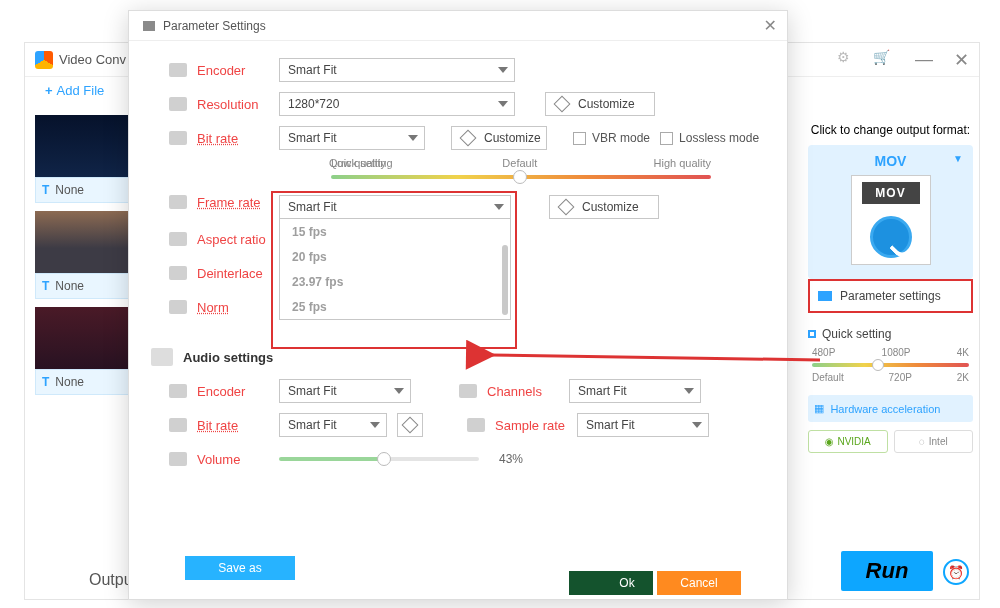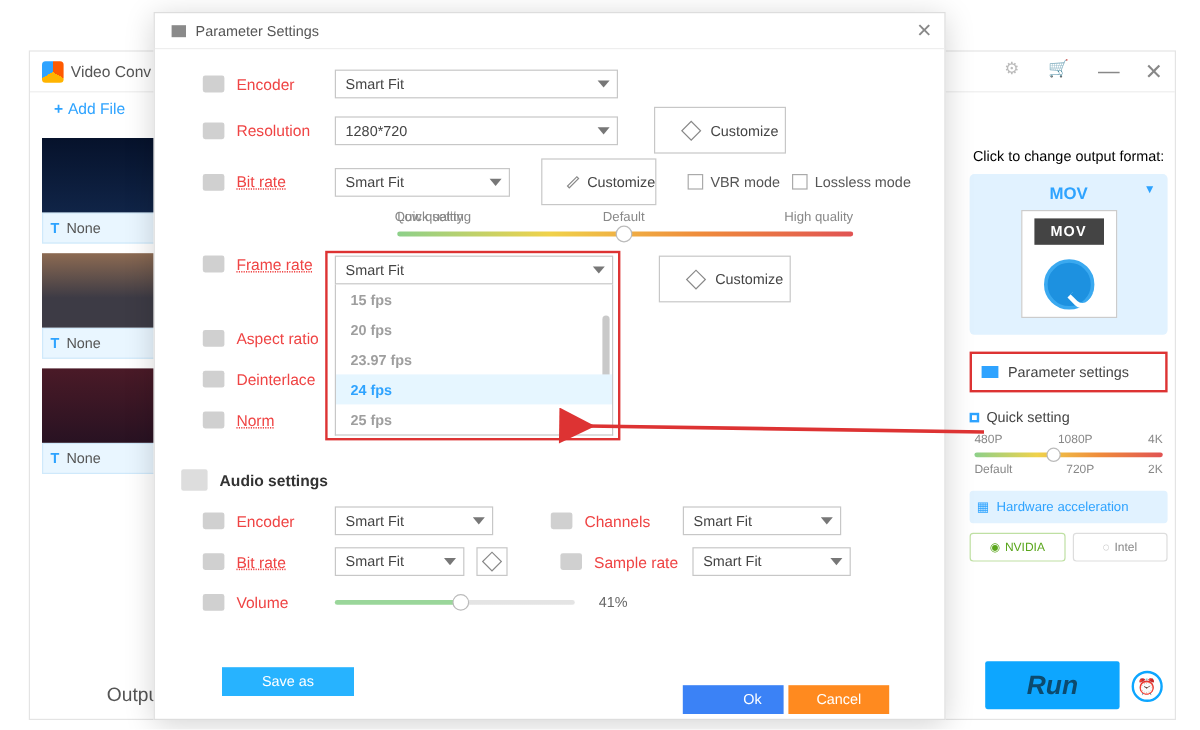--- a/index.html
+++ b/index.html
@@ -24,21 +24,21 @@
   .thumb.dusk  { background: linear-gradient(#8c6a52,#3d3b45 60%); }
   .thumb.neon  { background: linear-gradient(#4a1a27,#281222); }
   .thumb-label { height: 26px; background: #e9f6ff; border: 1px solid #cfe9fb; display: flex; align-items: center; padding-left: 6px; font-size: 12px; color: #555; gap: 6px; margin-bottom: 8px; }
   .t-icon { color: #2ea3ff; font-weight: bold; }
 
   .output-bar { position: absolute; left: 20px; bottom: 10px; font-size: 16px; color: #555; margin-left: 44px; }
 
   
   .right-panel { position: absolute; right: 6px; top: 80px; width: 165px; }
   .rp-title { text-align: center; font-size: 12px; color: #000000; margin-bottom: 8px; }
-  .rp-format-card { background: #e1f2ff; border-radius: 4px; padding: 8px 0 14px; text-align: center; margin-bottom: 14px; position: relative; }
+  .rp-format-card { background: #e1f2ff; border-radius: 4px; padding: 8px 0 14px; text-align: center; margin-bottom: 0; position: relative; }
   .rp-format-head { color: #2ea3ff; font-size: 14px; font-weight: bold; margin-bottom: 6px; }
   .rp-format-caret { position: absolute; right: 10px; top: 8px; color: #2ea3ff; font-size: 10px; }
   .rp-mov-box { width: 80px; height: 90px; background: #fff; margin: 0 auto; border: 1px solid #ccc; position: relative; }
   .rp-mov-tag { position: absolute; top: 6px; left: 10px; right: 10px; height: 22px; background: #444; color: #fff; font-size: 12px; font-weight: bold; display: flex; align-items: center; justify-content: center; letter-spacing: 1px; }
   .rp-mov-q { position: absolute; bottom: 6px; left: 50%; transform: translateX(-50%); width: 42px; height: 42px; border-radius: 50%; background: #1d91e0; border: 3px solid #3aa9f0; }
   .rp-mov-q::after { content:""; position:absolute; width:14px; height:14px; border:4px solid #fff; border-left:none; border-top:none; right:-2px; bottom:-2px; transform: rotate(45deg); border-radius: 0 0 10px 0; }
 
   .rp-param-btn { border: 2px solid #d33; padding: 8px 8px; display: flex; align-items: center; gap: 8px; font-size: 12px; color: #444; margin-bottom: 14px; background: #fff; }
   .rp-param-icn { width: 14px; height: 10px; background: #2ea3ff; position: relative; }
 
@@ -46,21 +46,21 @@
   .rp-quick-dot { width:8px; height:8px; border:2px solid #2ea3ff; background:#fff; }
   .rp-scale-row, .rp-scale-row2 { display:flex; justify-content:space-between; font-size:10px; color:#888; padding: 0 4px; }
   .rp-scale-bar { height:4px; margin:5px 4px; border-radius:2px; background: linear-gradient(to right,#8dd08a,#f0d24b,#ef8b3b,#e15353); position:relative; }
   .rp-scale-bar::after { content:""; position:absolute; left:38%; top:-4px; width:10px; height:10px; background:#fff; border:1px solid #bbb; border-radius:50%; }
 
   .rp-hw { margin-top: 12px; background: #e1f2ff; color: #2ea3ff; font-size: 11px; padding: 7px 6px; display:flex; align-items:center; gap:6px; border-radius:3px; }
   .rp-chips { display:flex; gap:6px; margin-top:8px; }
   .rp-chip { flex:1; border:1px solid #ddd; border-radius:3px; font-size:10px; padding:5px 4px; display:flex; align-items:center; justify-content:center; gap:4px; color:#888; }
   .rp-chip.nv { color:#5aa61c; border-color:#bfe0a3; }
 
-  .run-btn { position:absolute; right:46px; bottom:8px; width:112px; height:40px; background:#0da6ff; color:#0c4a6e; font-size:22px; font-style:italic; font-weight:600; display:flex; align-items:center; justify-content:center; border-radius:2px; }
+  .run-btn { position:absolute; right:46px; bottom:8px; width:92px; height:40px; background:#0da6ff; color:#000000; font-size:22px; font-style:italic; font-weight:600; display:flex; align-items:center; justify-content:center; border-radius:2px; }
   .alarm { position:absolute; right:10px; bottom:14px; width:26px; height:26px; border:2px solid #0da6ff; border-radius:50%; color:#0da6ff; display:flex; align-items:center; justify-content:center; font-size:13px; }
 
   
   .modal { position:absolute; left:128px; top:10px; width:660px; height:590px; background:#fff; border:1px solid #ddd; box-shadow: 0 4px 24px rgba(0,0,0,.18); }
   .modal-titlebar { height:30px; display:flex; align-items:center; padding:0 10px 0 14px; border-bottom:1px solid #eee; }
   .modal-title { font-size:12px; color:#555; }
   .modal-icn { width:12px; height:10px; margin-right:8px; background:#8a8a8a; position:relative; }
   .modal-close { margin-left:auto; color:#888; font-size:16px; }
 
   .section { padding: 14px 22px 0; }
@@ -72,21 +72,21 @@
   .row-icn { width:18px; height:14px; opacity:.35; background:#777; border-radius:2px; flex:none; }
   .row-label { width:72px; font-size:13px; color:#ef4444; }
   .row-label.link { text-decoration: underline dotted; }
 
   .select { height:24px; border:1px solid #c7c7c7; background:#fff; font-size:12px; color:#444; padding: 0 22px 0 8px; position:relative; display:flex; align-items:center; }
   .select.w1 { width: 236px; }
   .select.w2 { width: 146px; }
   .select.w3 { width: 132px; }
   .caret { position:absolute; right:6px; top:50%; transform:translateY(-50%); width:0; height:0; border-left:5px solid transparent; border-right:5px solid transparent; border-top:6px solid #777; }
 
-  .cust-btn { height:39px; width:110px; border:1px solid #c7c7c7; font-size:12px; color:#444; display:flex; align-items:center; gap:10px; padding-left:24px; background:#fff; }
+  .cust-btn { height:24px; width:110px; border:1px solid #c7c7c7; font-size:12px; color:#444; display:flex; align-items:center; gap:10px; padding-left:10px; background:#fff; }
   .pencil { width:12px; height:12px; border:1px solid #888; transform: rotate(45deg); }
   .cust-sm { width:26px; height:24px; border:1px solid #c7c7c7; display:flex; align-items:center; justify-content:center; }
 
   .check { display:flex; align-items:center; gap:6px; font-size:12px; color:#555; }
   .box { width:13px; height:13px; border:1px solid #aaa; }
 
   .quality-row { margin-left: 122px; margin-top: 4px; margin-bottom: 2px; }
   .quality-labels { display:flex; justify-content:space-between; font-size:11px; color:#888; width: 380px; }
   .quality-bar { width:380px; height:4px; margin-top:6px; border-radius:2px; background:linear-gradient(to right,#8dd08a,#f0d24b,#ef8b3b,#e15353); position:relative; }
   .quality-bar::after { content:""; position:absolute; left:48%; top:-5px; width:12px; height:12px; background:#fff; border:1px solid #bbb; border-radius:50%; }
@@ -97,21 +97,21 @@
   .fr-list { width:232px; border:1px solid #c7c7c7; border-top:none;font-weight:bold; }
   .fr-item { height:25px; display:flex; align-items:center; padding-left:12px; font-size:12px; color:#9e9e9e; position:relative; }
   .fr-item.hl { background:#e6f6ff; color:#2ea3ff; }
   .fr-scroll { position:absolute; right:2px; top:26px; width:6px; height:70px; background:#c9c9c9; border-radius:3px; }
 
   .row-under-fr { margin-top: 4px; }
 
   .modal-footer { position:absolute; left:0; right:0; bottom:0; height:30px; display:flex; }
   .btn { height:24px; min-width:110px; display:flex; align-items:center; justify-content:center; font-size:12px; color:#fff; }
   .btn.save { background:#27b3ff; position:absolute; left:56px; bottom:19px; }
-  .btn.ok   { background:#3b82f6; position:absolute; right:134px; bottom:4px; width:84px; min-width:0;padding-left:32px; }
+  .btn.ok   { background:#14532d; position:absolute; right:134px; bottom:4px; width:84px; min-width:0;padding-left:32px; }
   .btn.cancel { background:#ff8a1f; position:absolute; right:46px; bottom:4px; width:84px; min-width:0; }
 
   
   .vol-bar { width: 200px; height:4px; border-radius:2px; background: linear-gradient(to right,#9ad69a 0 50%,#e4e4e4 50% 100%); position:relative; }
   .vol-bar::after{ content:""; position:absolute; left:49%; top:-5px; width:12px; height:12px; border-radius:50%; background:#fff; border:1px solid #bbb; }
   .vol-pct { font-size:12px; color:#666; margin-left:10px; }
 
   
   .arrow-line { position:absolute; stroke:#d33; stroke-width:3; fill:none; }
   svg.overlay { position:absolute; left:0; top:0; width:1000px; height:608px; pointer-events:none; }
@@ -286,21 +286,20 @@
         <div class="fr-redbox"></div>
         <div class="fr-select">
           <span>Smart Fit</span>
           <span class="caret"></span>
         </div>
         <div class="fr-list" id="fr-list" style="position:relative;">
           <div class="fr-scroll"></div>
         <div class="fr-item">15 fps</div>
             <div class="fr-item">20 fps</div>
             <div class="fr-item">23.97 fps</div>
-            <div class="fr-item hl">24 fps</div>
             <div class="fr-item">25 fps</div>
           </div>
       </div>
 
       <div style="width:18px"></div>
       <div class="cust-btn">
         <span class="pencil"></span>
         <span>Customize</span>
       </div>
     </div>
@@ -357,21 +356,21 @@
       <div class="select w3">
         <span>Smart Fit</span>
           <span class="caret"></span>
       </div>
     </div>
 
     <div class="row">
       <div class="row-icn"></div>
       <div class="row-label">Volume</div>
       <div class="vol-bar"></div>
-      <span class="vol-pct">41%</span>
+      <span class="vol-pct">43%</span>
     </div>
   </div>
 
   <div class="modal-footer">
     <div class="btn save">
         <span>Save as</span>
       </div>
     <div class="btn ok">
         <span>Ok</span>
       </div>

